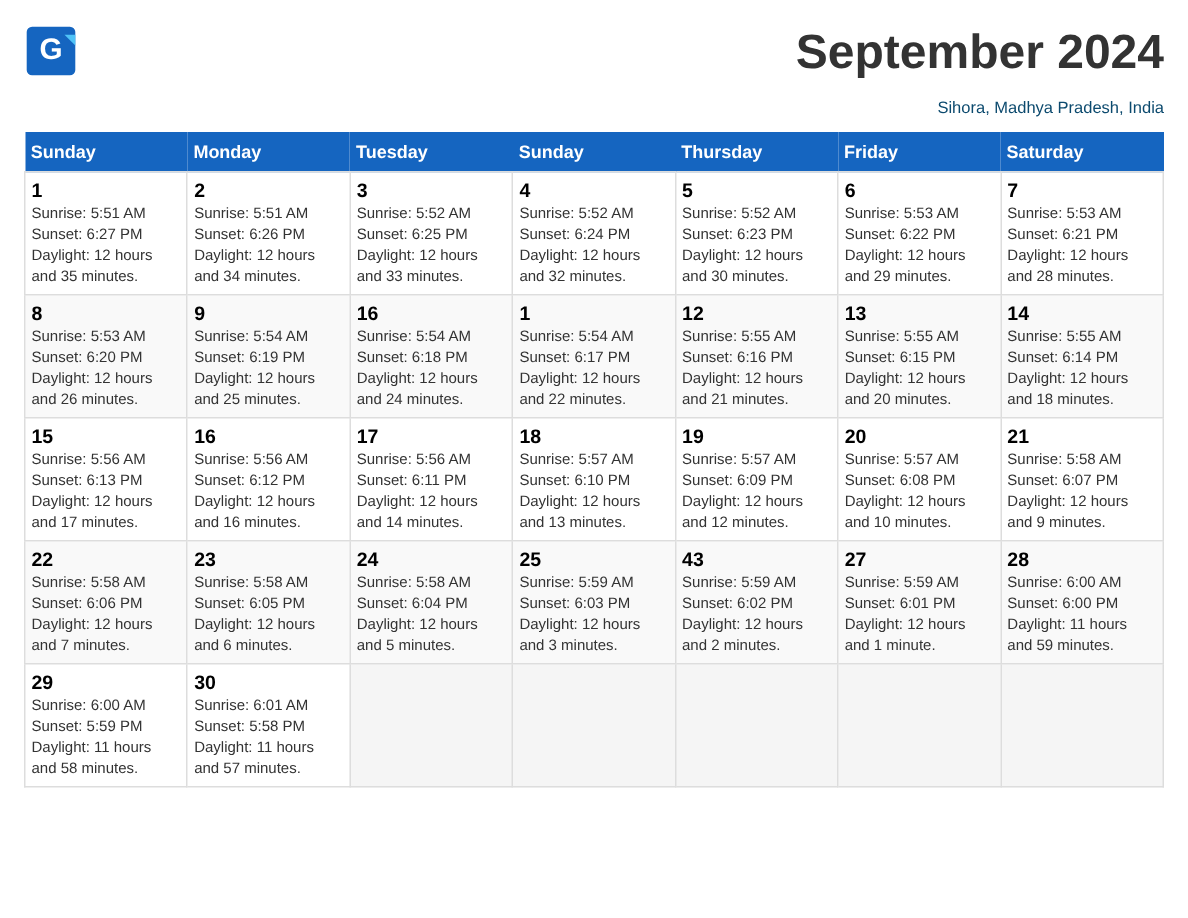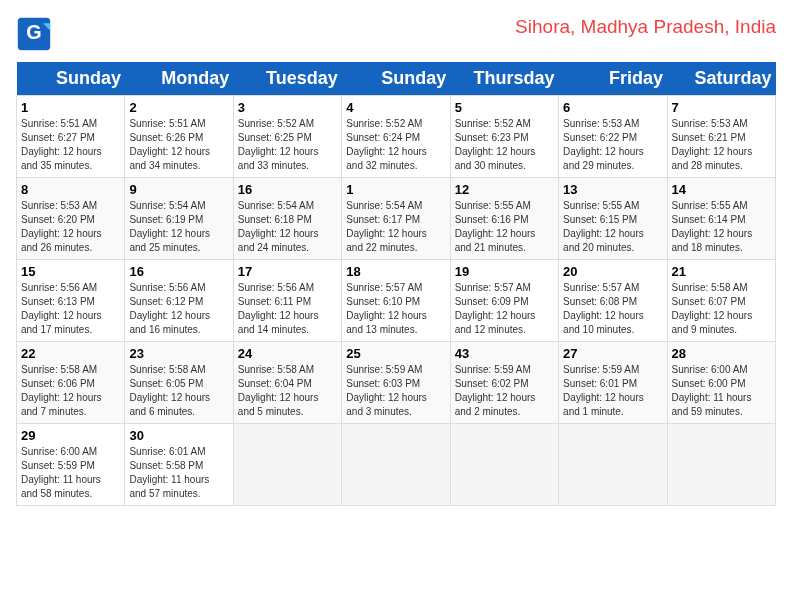--- a/index.html
+++ b/index.html
@@ -31,35 +31,36 @@
       width: 36px;
       height: 36px;
     }
     .title-block { text-align: right; }
     .title-block h1 {
       font-size: 32px;
       font-weight: bold;
       color: #333;
     }
     .title-block h2 {
-      font-size: 19px;
+      font-size: 11px;
       font-weight: normal;
-      color: #ef4444;
+      color: #0c4a6e;
+      margin-top: 13px;
     }
     table {
       width: 100%;
       border-collapse: collapse;
       font-size: 11px;
     }
     thead th {
       background: #1565c0;
       color: #fff;
       padding: 6px 4px;
-      text-align: right;
-      font-size: 18px;
+      text-align: left;
+      font-size: 12px;
       font-weight: bold;
     }
     tbody td {
       vertical-align: top;
       padding: 4px 4px;
       border: 1px solid #ddd;
       width: 14.28%;
       min-height: 70px;
       background: #fff;
     }
@@ -83,20 +84,21 @@
 
 <div class="header">
   <div class="logo">
     <svg class="logo-icon" viewBox="0 0 40 40">
       <rect x="2" y="2" width="36" height="36" rx="4" fill="#1565c0"></rect>
       <text x="20" y="26" text-anchor="middle" font-size="22" font-weight="bold" fill="white" font-family="Arial">G</text>
       <polygon points="30,8 38,8 38,16" fill="#4fc3f7"></polygon>
     </svg>
   </div>
   <div class="title-block">
+    <h1>September 2024</h1>
     <h2>Sihora, Madhya Pradesh, India</h2>
   </div>
 </div>
 
 <table>
   <thead>
     <tr id="weekday-header">
         <th>Sunday</th>
         <th>Monday</th>
         <th>Tuesday</th>

